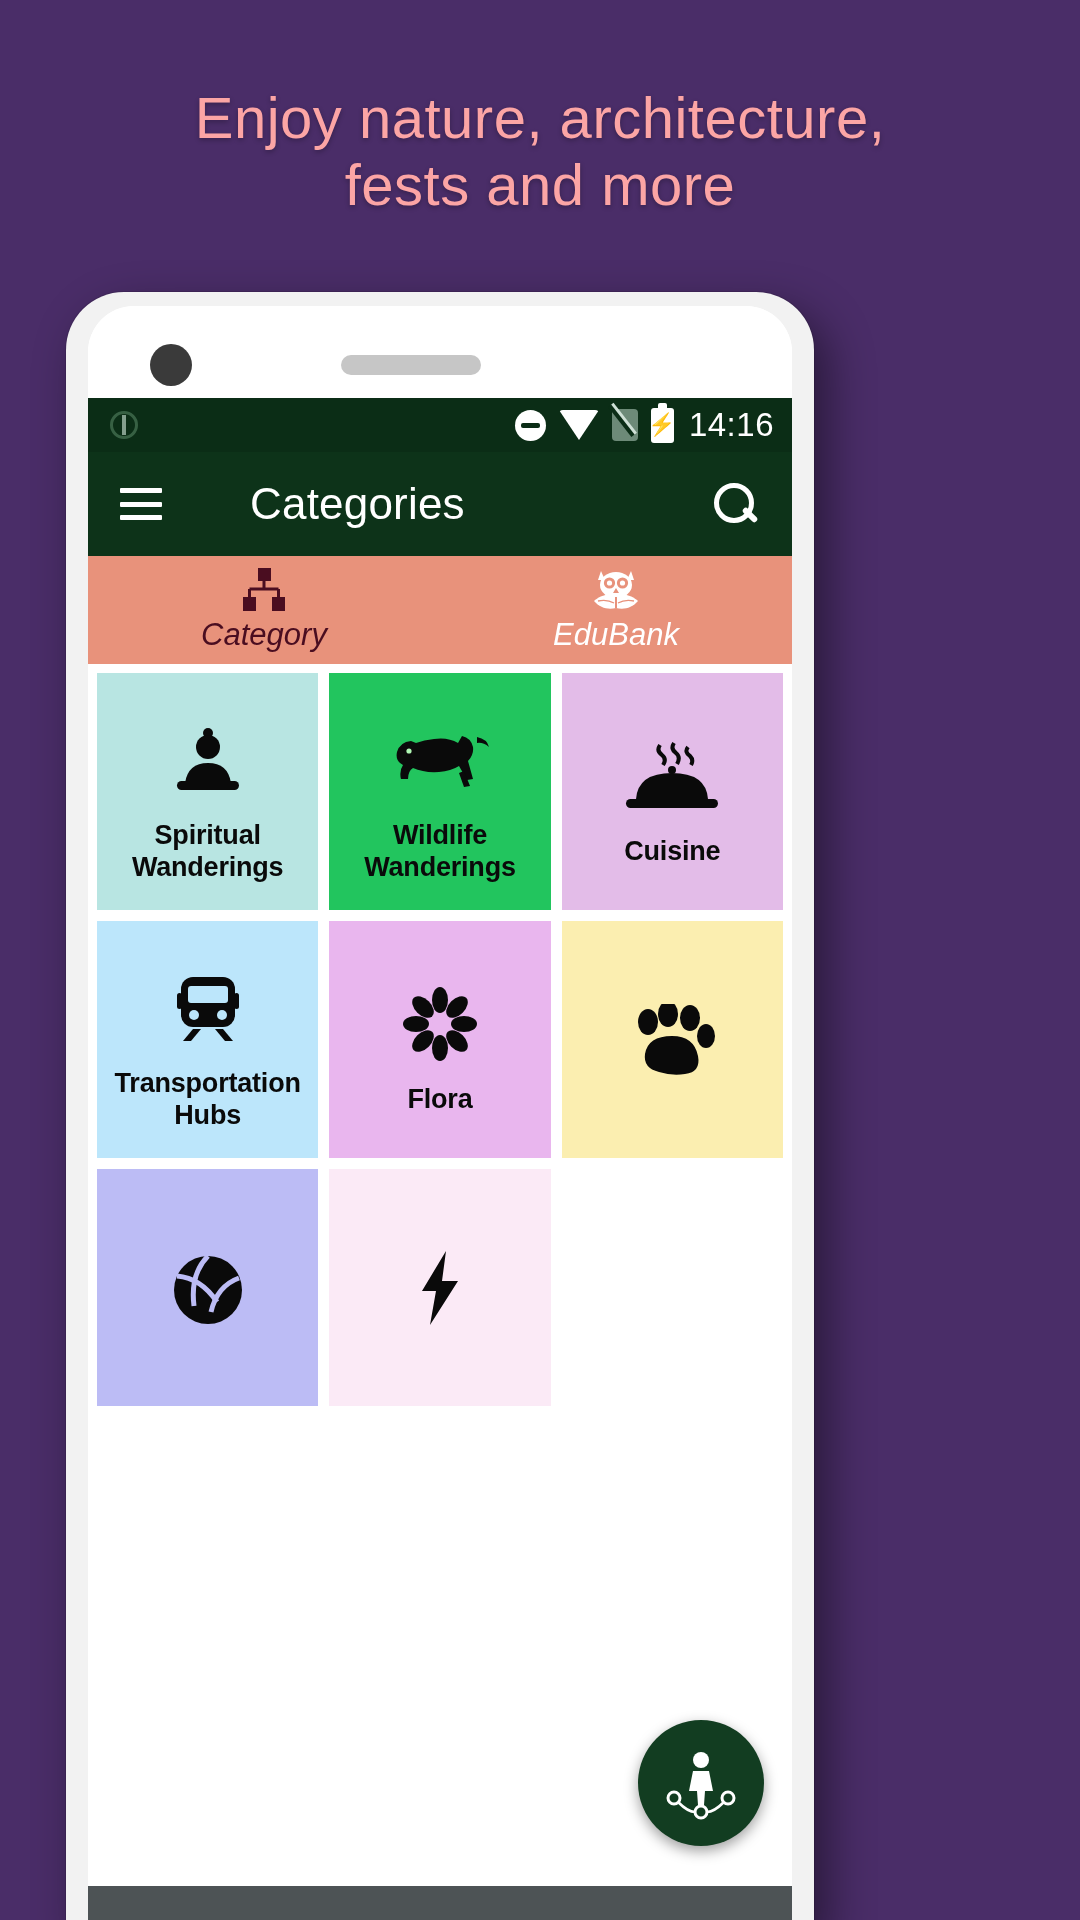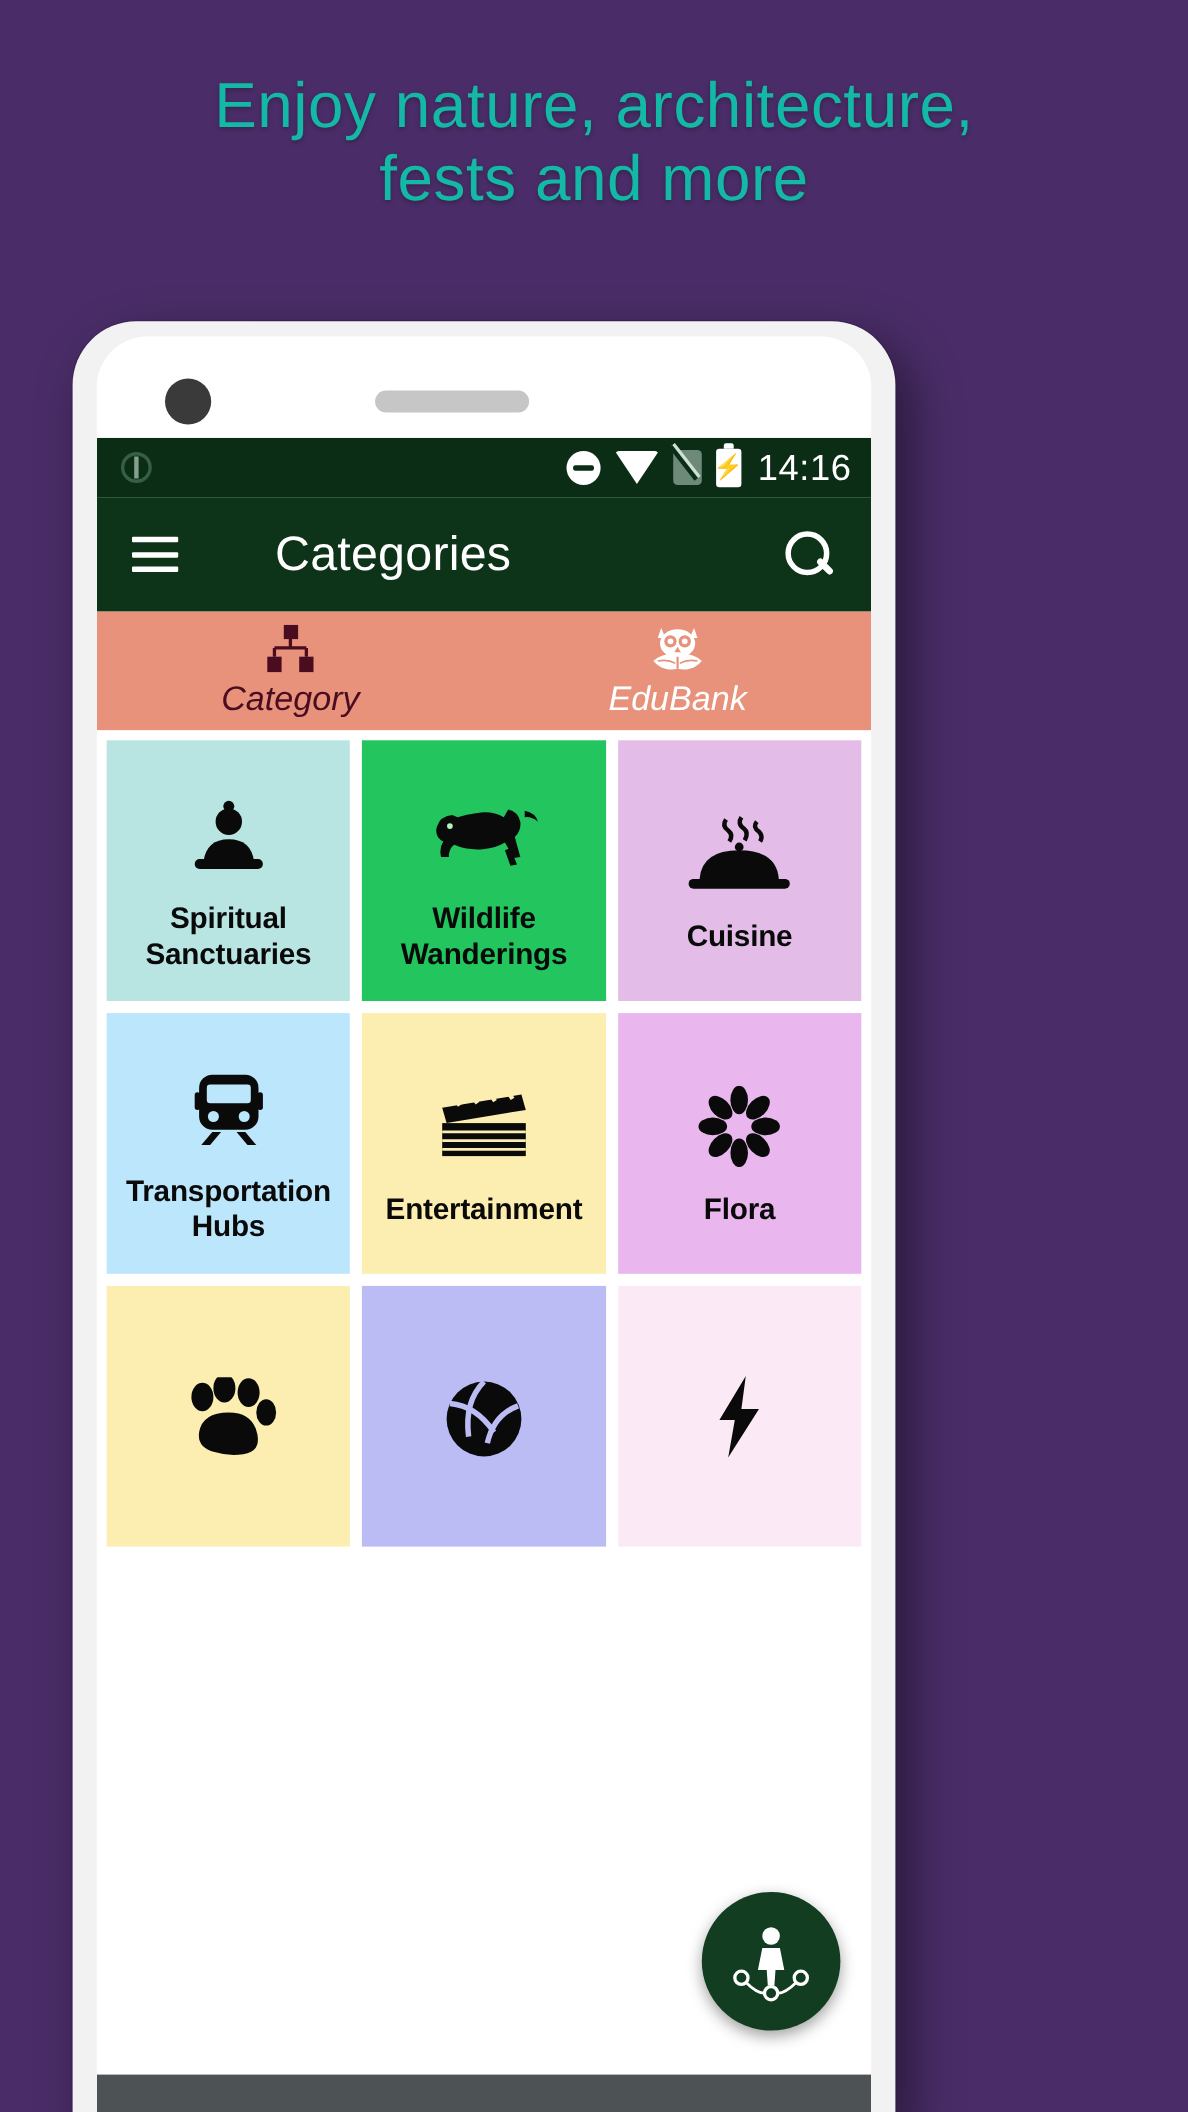--- a/index.html
+++ b/index.html
@@ -7,22 +7,22 @@
   body {
     background:#4a2d68;
     font-family:"Liberation Sans", sans-serif;
     position:relative;
   }
 
   
   #headline {
     width:100%;
     text-align:center;
-    padding-top:62px;
-    color:#14b8a6;
+    padding-top:84px;
+    color:#fca5a5;
     font-size:58px;
     line-height:1.16;
     font-weight:400;
     letter-spacing:0.5px;
     text-shadow:0 2px 5px rgba(0,0,0,0.28);
   }
   #headline .l { display:block; }
 
   
   #phone {
@@ -348,21 +348,21 @@
 
         <div class="card" style="background:#b8e5e2">
           <div class="card-ico">
             <svg width="74" height="66" viewBox="0 0 74 66">
               <ellipse cx="37" cy="6" rx="5" ry="5" fill="#0a0a0a"></ellipse>
               <ellipse cx="37" cy="20" rx="12" ry="12" fill="#0a0a0a"></ellipse>
               <path d="M14 56 q3 -20 23 -20 q20 0 23 20 q-23 6 -46 0Z" fill="#0a0a0a"></path>
               <rect x="6" y="54" width="62" height="9" rx="4.5" fill="#0a0a0a"></rect>
             </svg>
           </div>
-          <div class="card-label">Spiritual Sanctuaries</div>
+          <div class="card-label">Spiritual Wanderings</div>
         </div>
 
         <div class="card" style="background:#22c55e">
           <div class="card-ico">
             <svg width="102" height="58" viewBox="0 0 102 58">
               <path d="M22 10 q-11 1 -14 11 q-2 9 6 13 q-4 6 -2 14 l7 0 q0 -8 5 -11 q11 5 26 4 q12 -1 20 -6 l8 14 6 -1 -5 -18 q6 -6 5 -14 q-2 -9 -11 -11 l-4 7 q-10 -6 -24 -4 q-10 1 -18 4 Z" fill="#0a0a0a"></path>
               <path d="M88 6 q10 2 12 10 q-6 -5 -12 -4Z" fill="#0a0a0a"></path>
               <circle cx="20" cy="20" r="2.6" fill="#b0f7b4"></circle>
               <path d="M70 42 l5 14 6 -1 -6 -15Z" fill="#0a0a0a"></path>
             </svg>
@@ -394,31 +394,20 @@
               <rect x="6" y="20" width="5" height="16" rx="2.5" fill="#0a0a0a"></rect>
               <rect x="63" y="20" width="5" height="16" rx="2.5" fill="#0a0a0a"></rect>
               <path d="M22 56 l-10 12 h8 l10 -12Z" fill="#0a0a0a"></path>
               <path d="M52 56 l10 12 h-8 l-10 -12Z" fill="#0a0a0a"></path>
             </svg>
           </div>
           <div class="card-label">Transportation Hubs</div>
         </div>
 
 
-        <div class="card" style="background:#fbeeb0">
-          <div class="card-ico">
-            <svg width="88" height="66" viewBox="0 0 88 66">
-              <path d="M6 16 L78 4 l4 14 L10 30Z" fill="#0a0a0a"></path>
-              <path d="M22 14 l-6 -9 M38 12 l-6 -9 M54 10 l-6 -9 M70 8 l-6 -9" stroke="#fbeeb0" stroke-width="4"></path>
-              <rect x="6" y="30" width="76" height="30" fill="#0a0a0a"></rect>
-              <path d="M6 38 h76 M6 46 h76 M6 54 h76" stroke="#fbeeb0" stroke-width="2.5"></path>
-            </svg>
-          </div>
-          <div class="card-label">Entertainment</div>
-        </div>
 
         <div class="card" style="background:#e9b6ee">
           <div class="card-ico">
             <svg width="84" height="74" viewBox="0 0 84 74">
               <g fill="#0a0a0a">
                 <ellipse cx="42" cy="13" rx="8" ry="13"></ellipse>
                 <ellipse cx="42" cy="61" rx="8" ry="13"></ellipse>
                 <ellipse cx="18" cy="37" rx="13" ry="8"></ellipse>
                 <ellipse cx="66" cy="37" rx="13" ry="8"></ellipse>
                 <ellipse cx="25" cy="20" rx="8" ry="13" transform="rotate(-45 25 20)"></ellipse>

